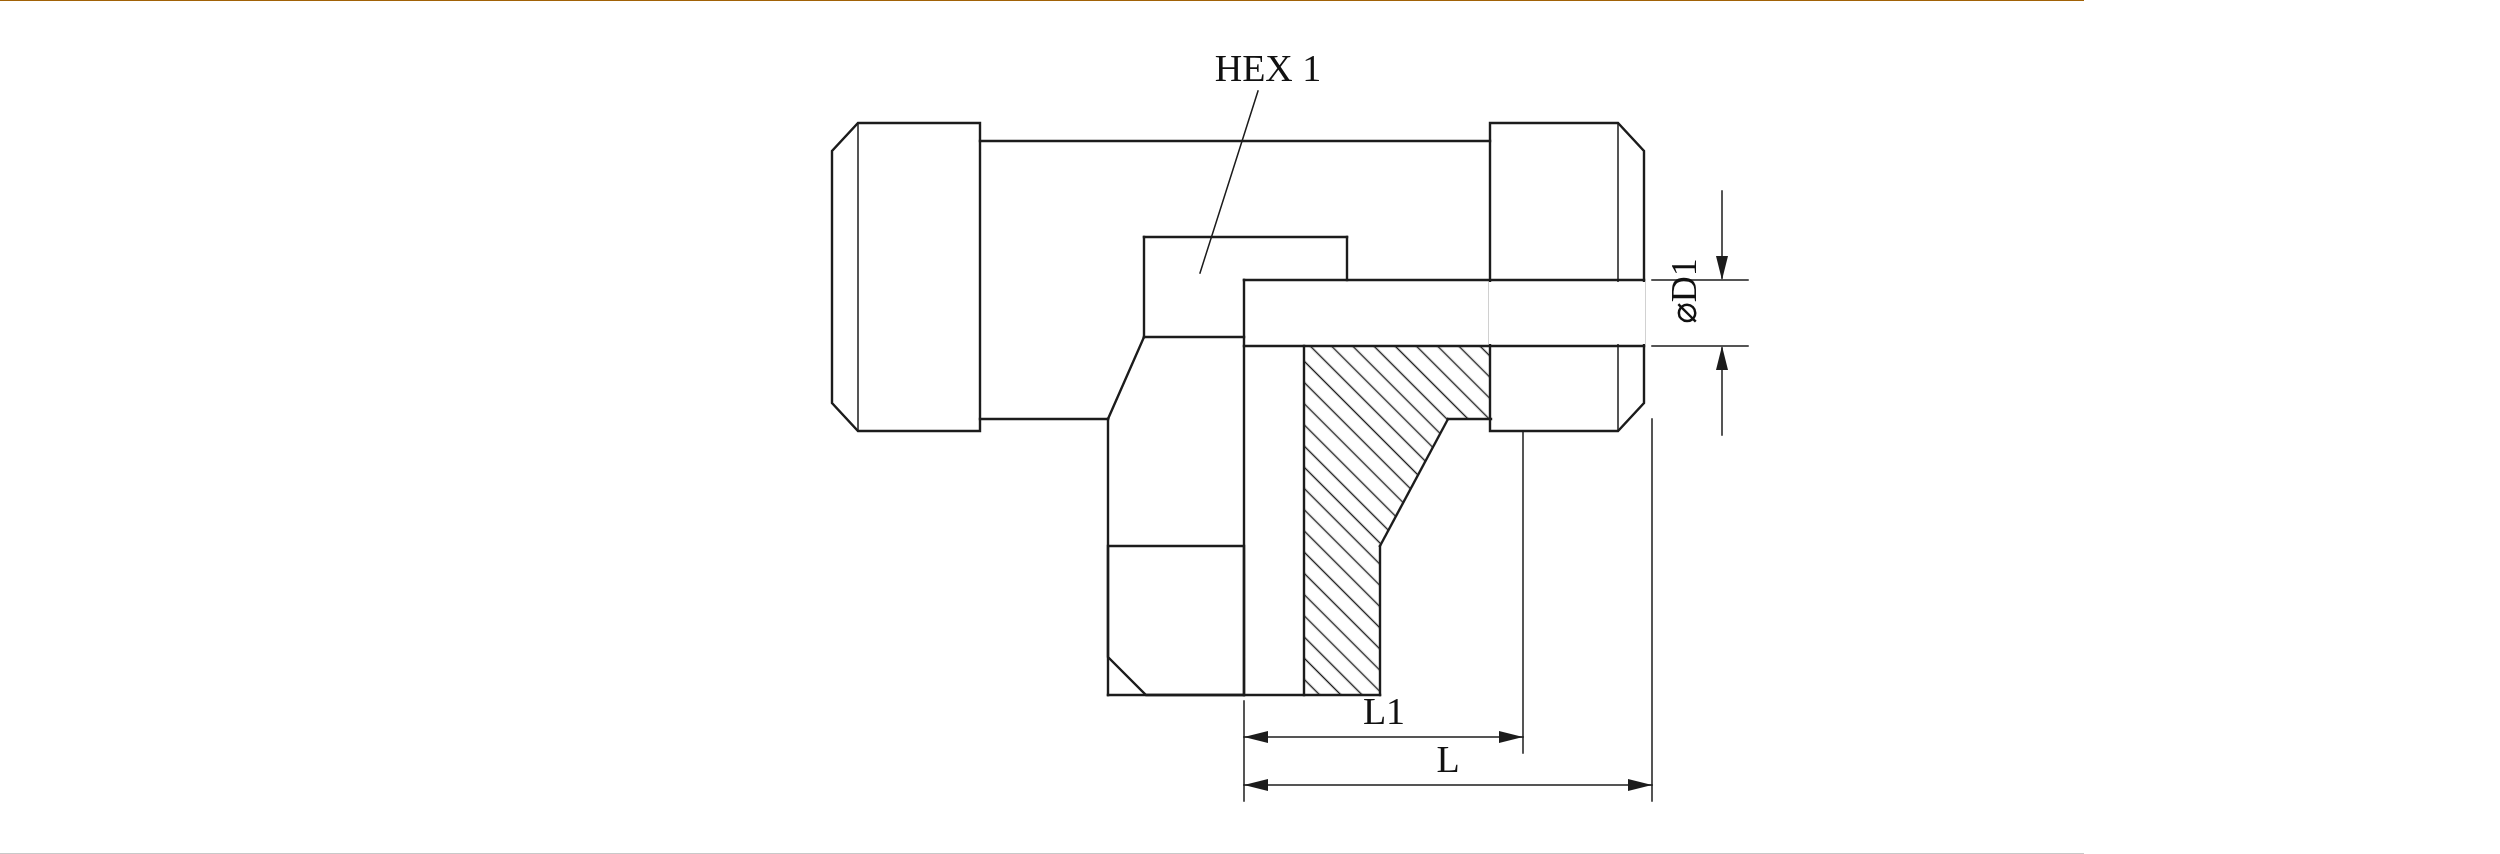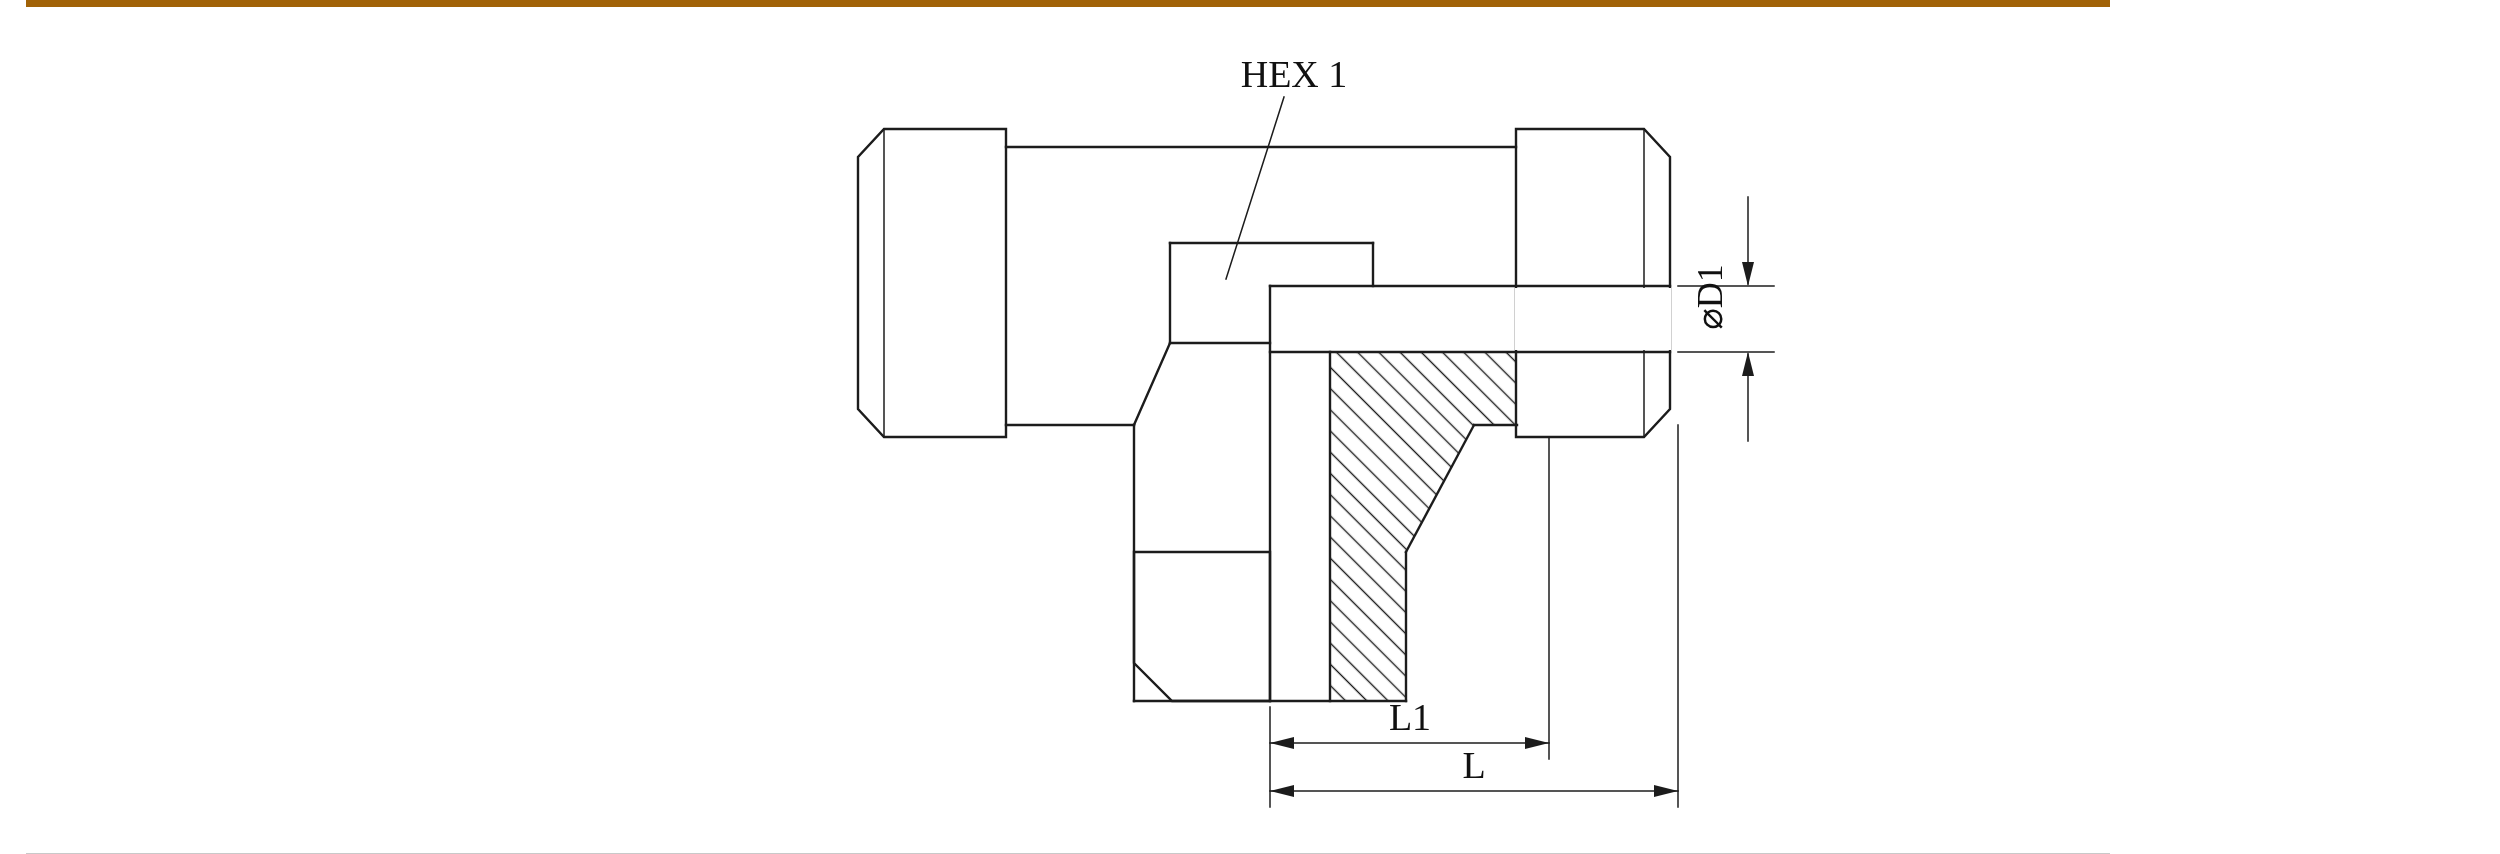--- a/index.html
+++ b/index.html
@@ -1,25 +1,24 @@
 <!DOCTYPE html>
 <html><head>
 <meta charset="utf-8">
 <style>
   html,body{margin:0;padding:0;background:#ffffff;}
   .screen{
     position:relative;
     width:2084px;height:854px;
     background:#ffffff;
-    border-top:7px solid #a16207;
+    border-top:1px solid #a16207;
     border-bottom:1px solid #c9c9c9;
     box-sizing:border-box;
     overflow:hidden;
     font-family:"Liberation Serif","DejaVu Serif",serif;
-    margin-left:26px;
   }
   svg{display:block;}
   .outline{stroke:#1c1c1c;stroke-width:2.4;fill:none;stroke-linecap:square;stroke-linejoin:miter;}
   .thin{stroke:#1c1c1c;stroke-width:1.5;fill:none;stroke-linecap:square;}
   .lbl{font-family:"Liberation Serif","DejaVu Serif",serif;font-size:38px;fill:#111111;}
   .lbl-rot{font-family:"Liberation Serif","DejaVu Serif",serif;font-size:36px;fill:#111111;}
   .arrow{fill:#1c1c1c;stroke:none;}
 </style>
 </head>
 <body>

